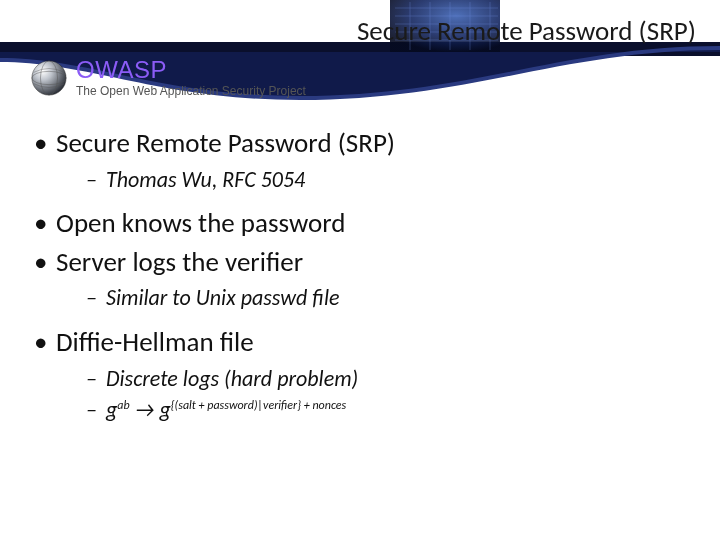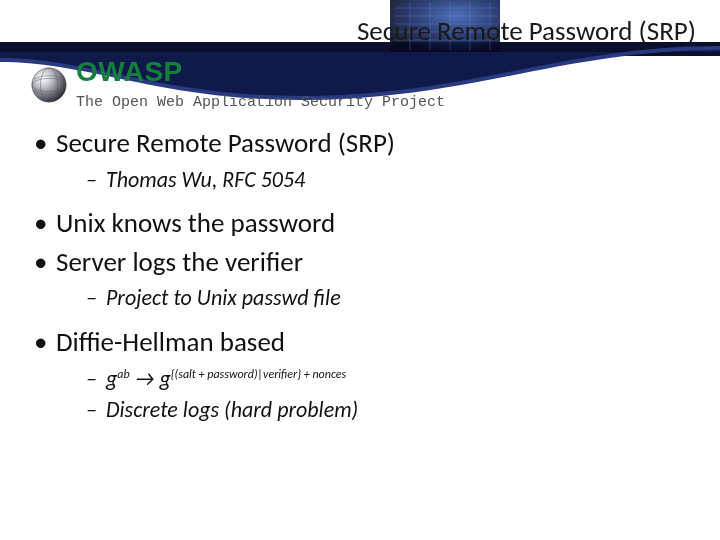--- a/index.html
+++ b/index.html
@@ -42,32 +42,32 @@
     display: flex;
     align-items: center;
   }
   .logo-ball {
     width: 38px;
     height: 38px;
     margin-right: 8px;
   }
   .logo-text-main {
     font-family: "Trebuchet MS", Arial, sans-serif;
-    font-size: 28px;
-    font-weight: 700;
+    font-size: 24px;
+    font-weight: 400;
     letter-spacing: 0.5px;
-    color: #15803d;
+    color: #8b5cf6;
     line-height: 1;
   }
   .logo-text-sub {
-    font-family: Liberation Mono, monospace;
-    font-size: 15px;
+    font-family: Liberation Sans, sans-serif;
+    font-size: 12px;
     color: #555;
     line-height: 1.2;
-    margin-top: 8px;
+    margin-top: 2px;
   }
   .content {
     position: absolute;
     top: 126px;
     left: 30px;
     right: 20px;
     color: #111;
   }
   ul.lvl1 {
     list-style: none;
@@ -181,35 +181,35 @@
 
   <div class="content">
     <ul class="lvl1">
       <li>
         <span>Secure Remote Password (SRP)</span>
         <ul class="lvl2">
           <li><span>Thomas Wu, RFC 5054</span></li>
         </ul>
       </li>
       <li>
-        <span>Unix knows the password</span>
+        <span>Open knows the password</span>
       </li>
       <li>
         <span>Server logs the verifier</span>
         <ul class="lvl2">
-          <li><span>Project to Unix passwd file</span></li>
+          <li><span>Similar to Unix passwd file</span></li>
         </ul>
       </li>
       <li>
-        <span>Diffie-Hellman based</span>
+        <span>Diffie-Hellman file</span>
         <ul class="lvl2">
+          <li><span>Discrete logs (hard problem)</span></li>
           <li>
             <span class="formula">
               <span>g</span><sup>ab</sup><span> → </span><span>g</span><sup>{(salt + password)|verifier} + nonces</sup>
             </span>
           </li>
-          <li><span>Discrete logs (hard problem)</span></li>
         </ul>
       </li>
     </ul>
   </div>
 
 </div>
 
 </body></html>

